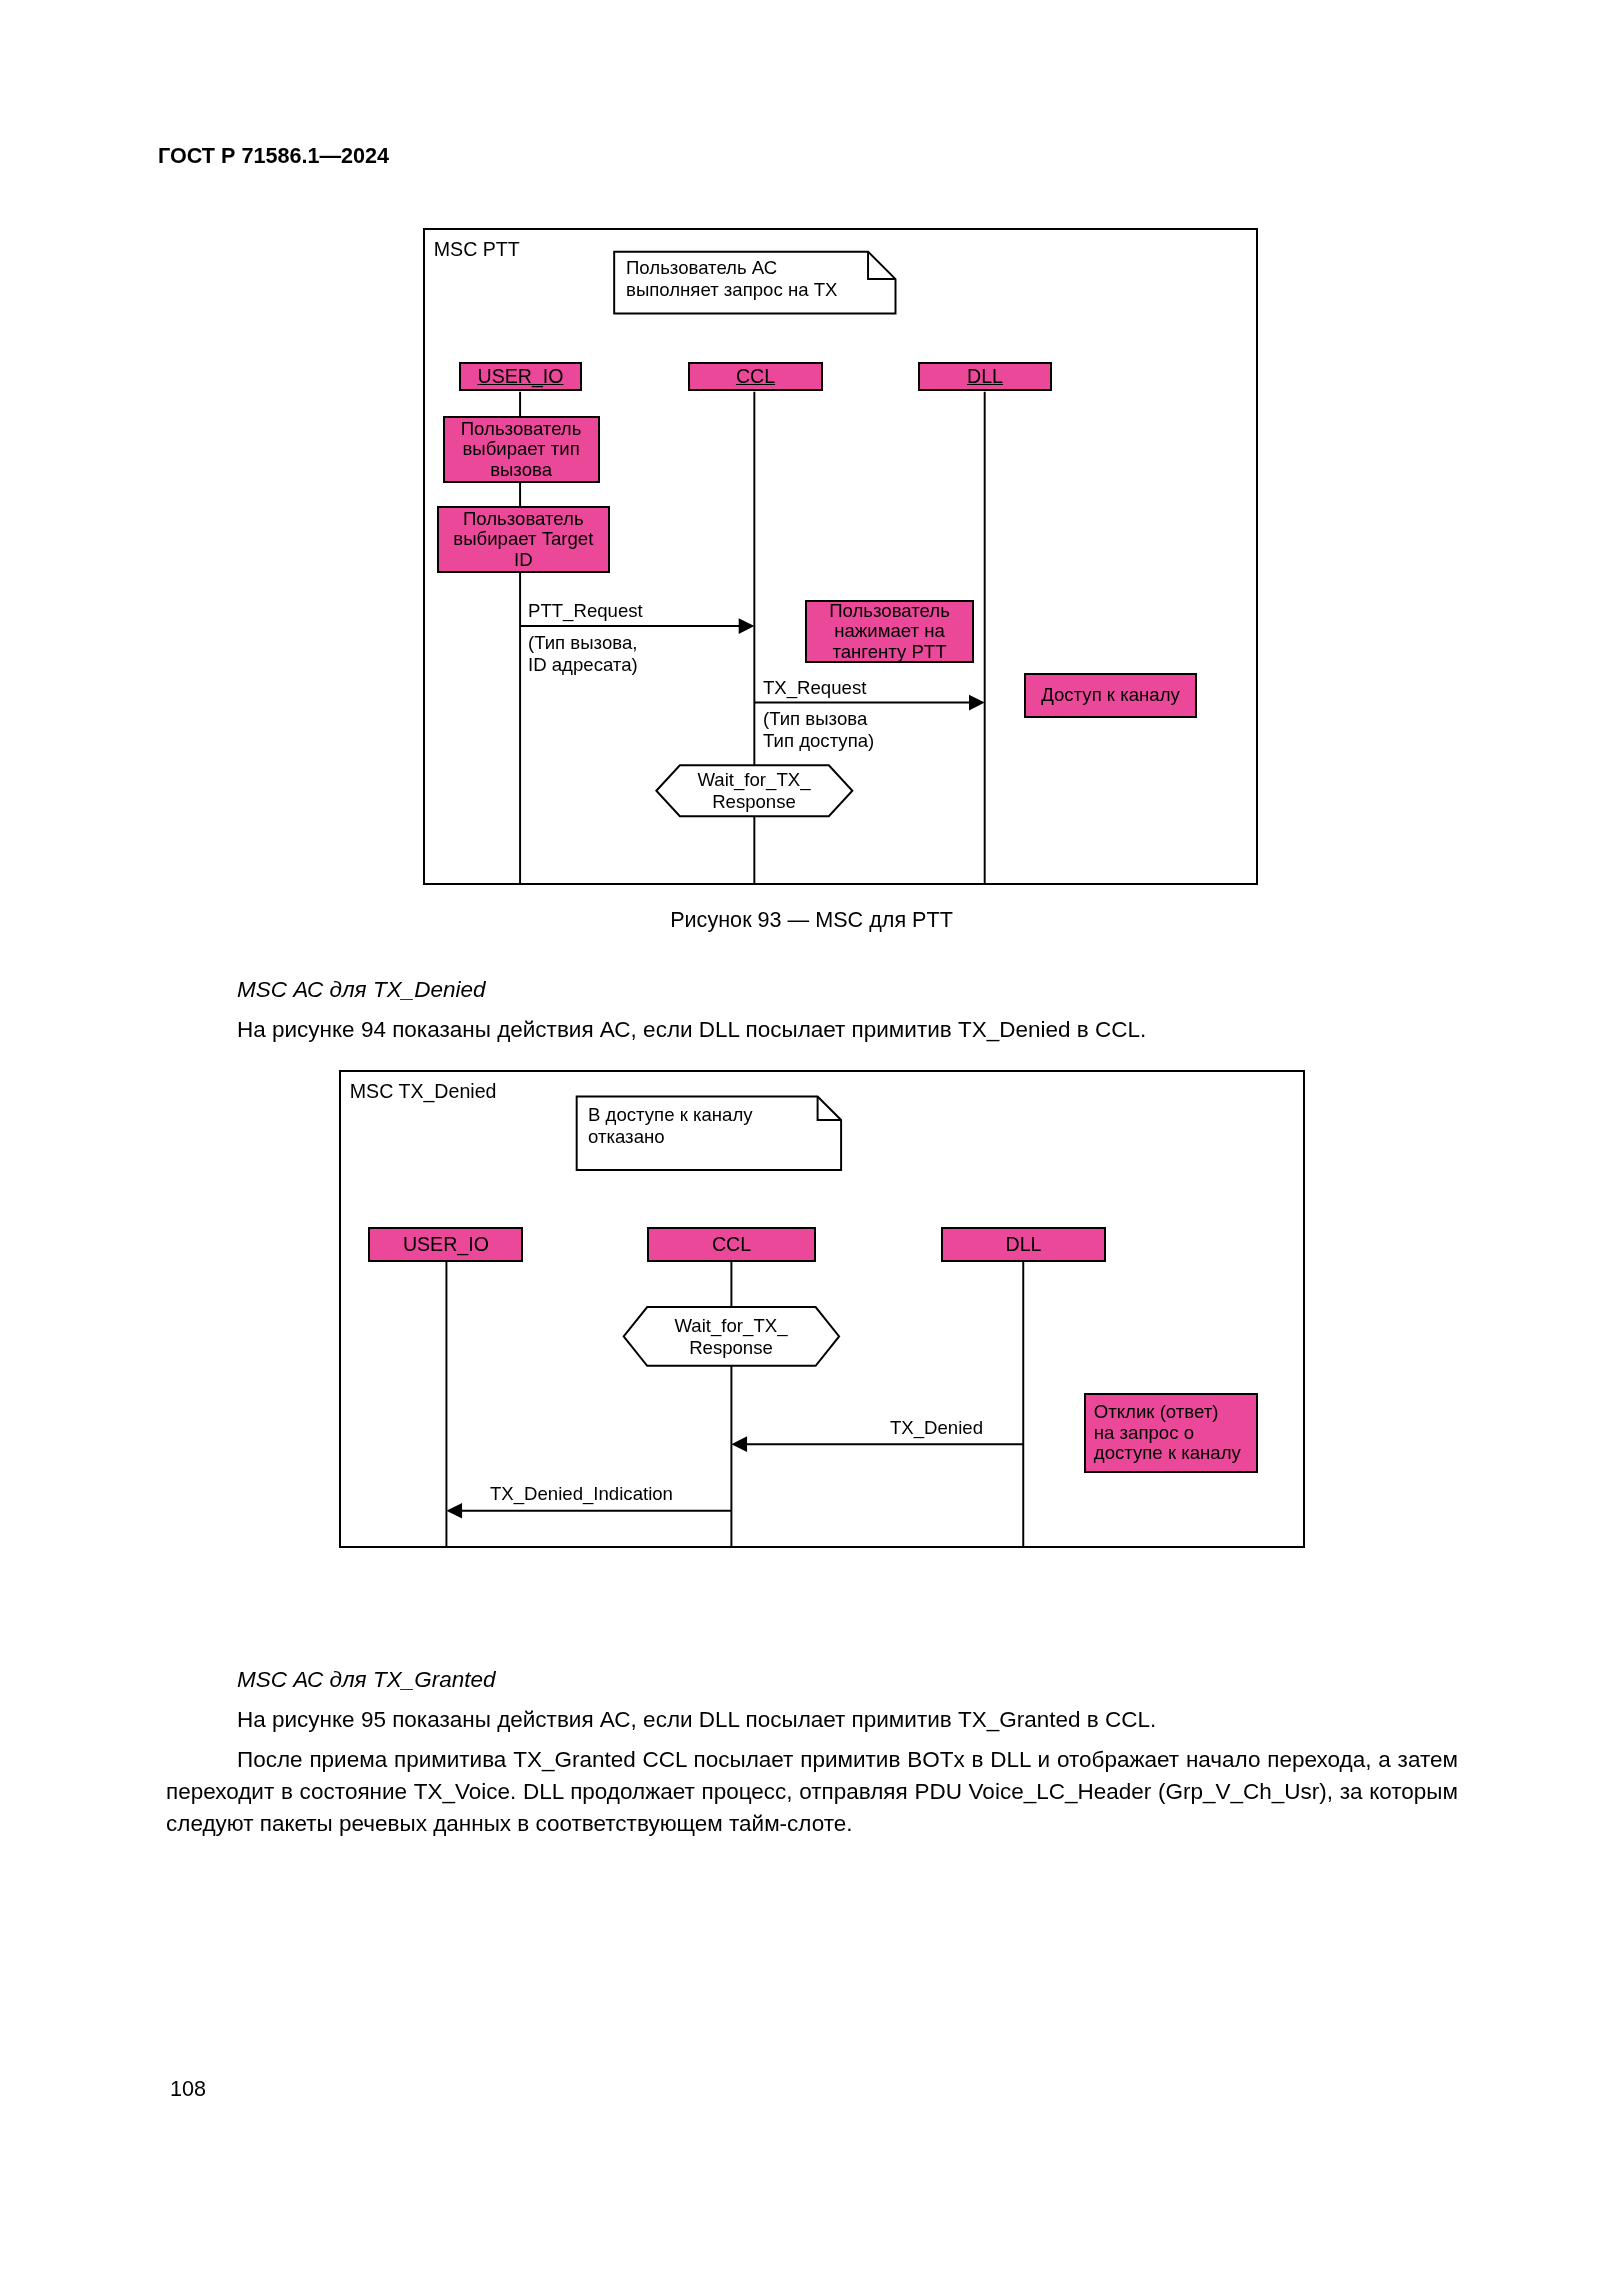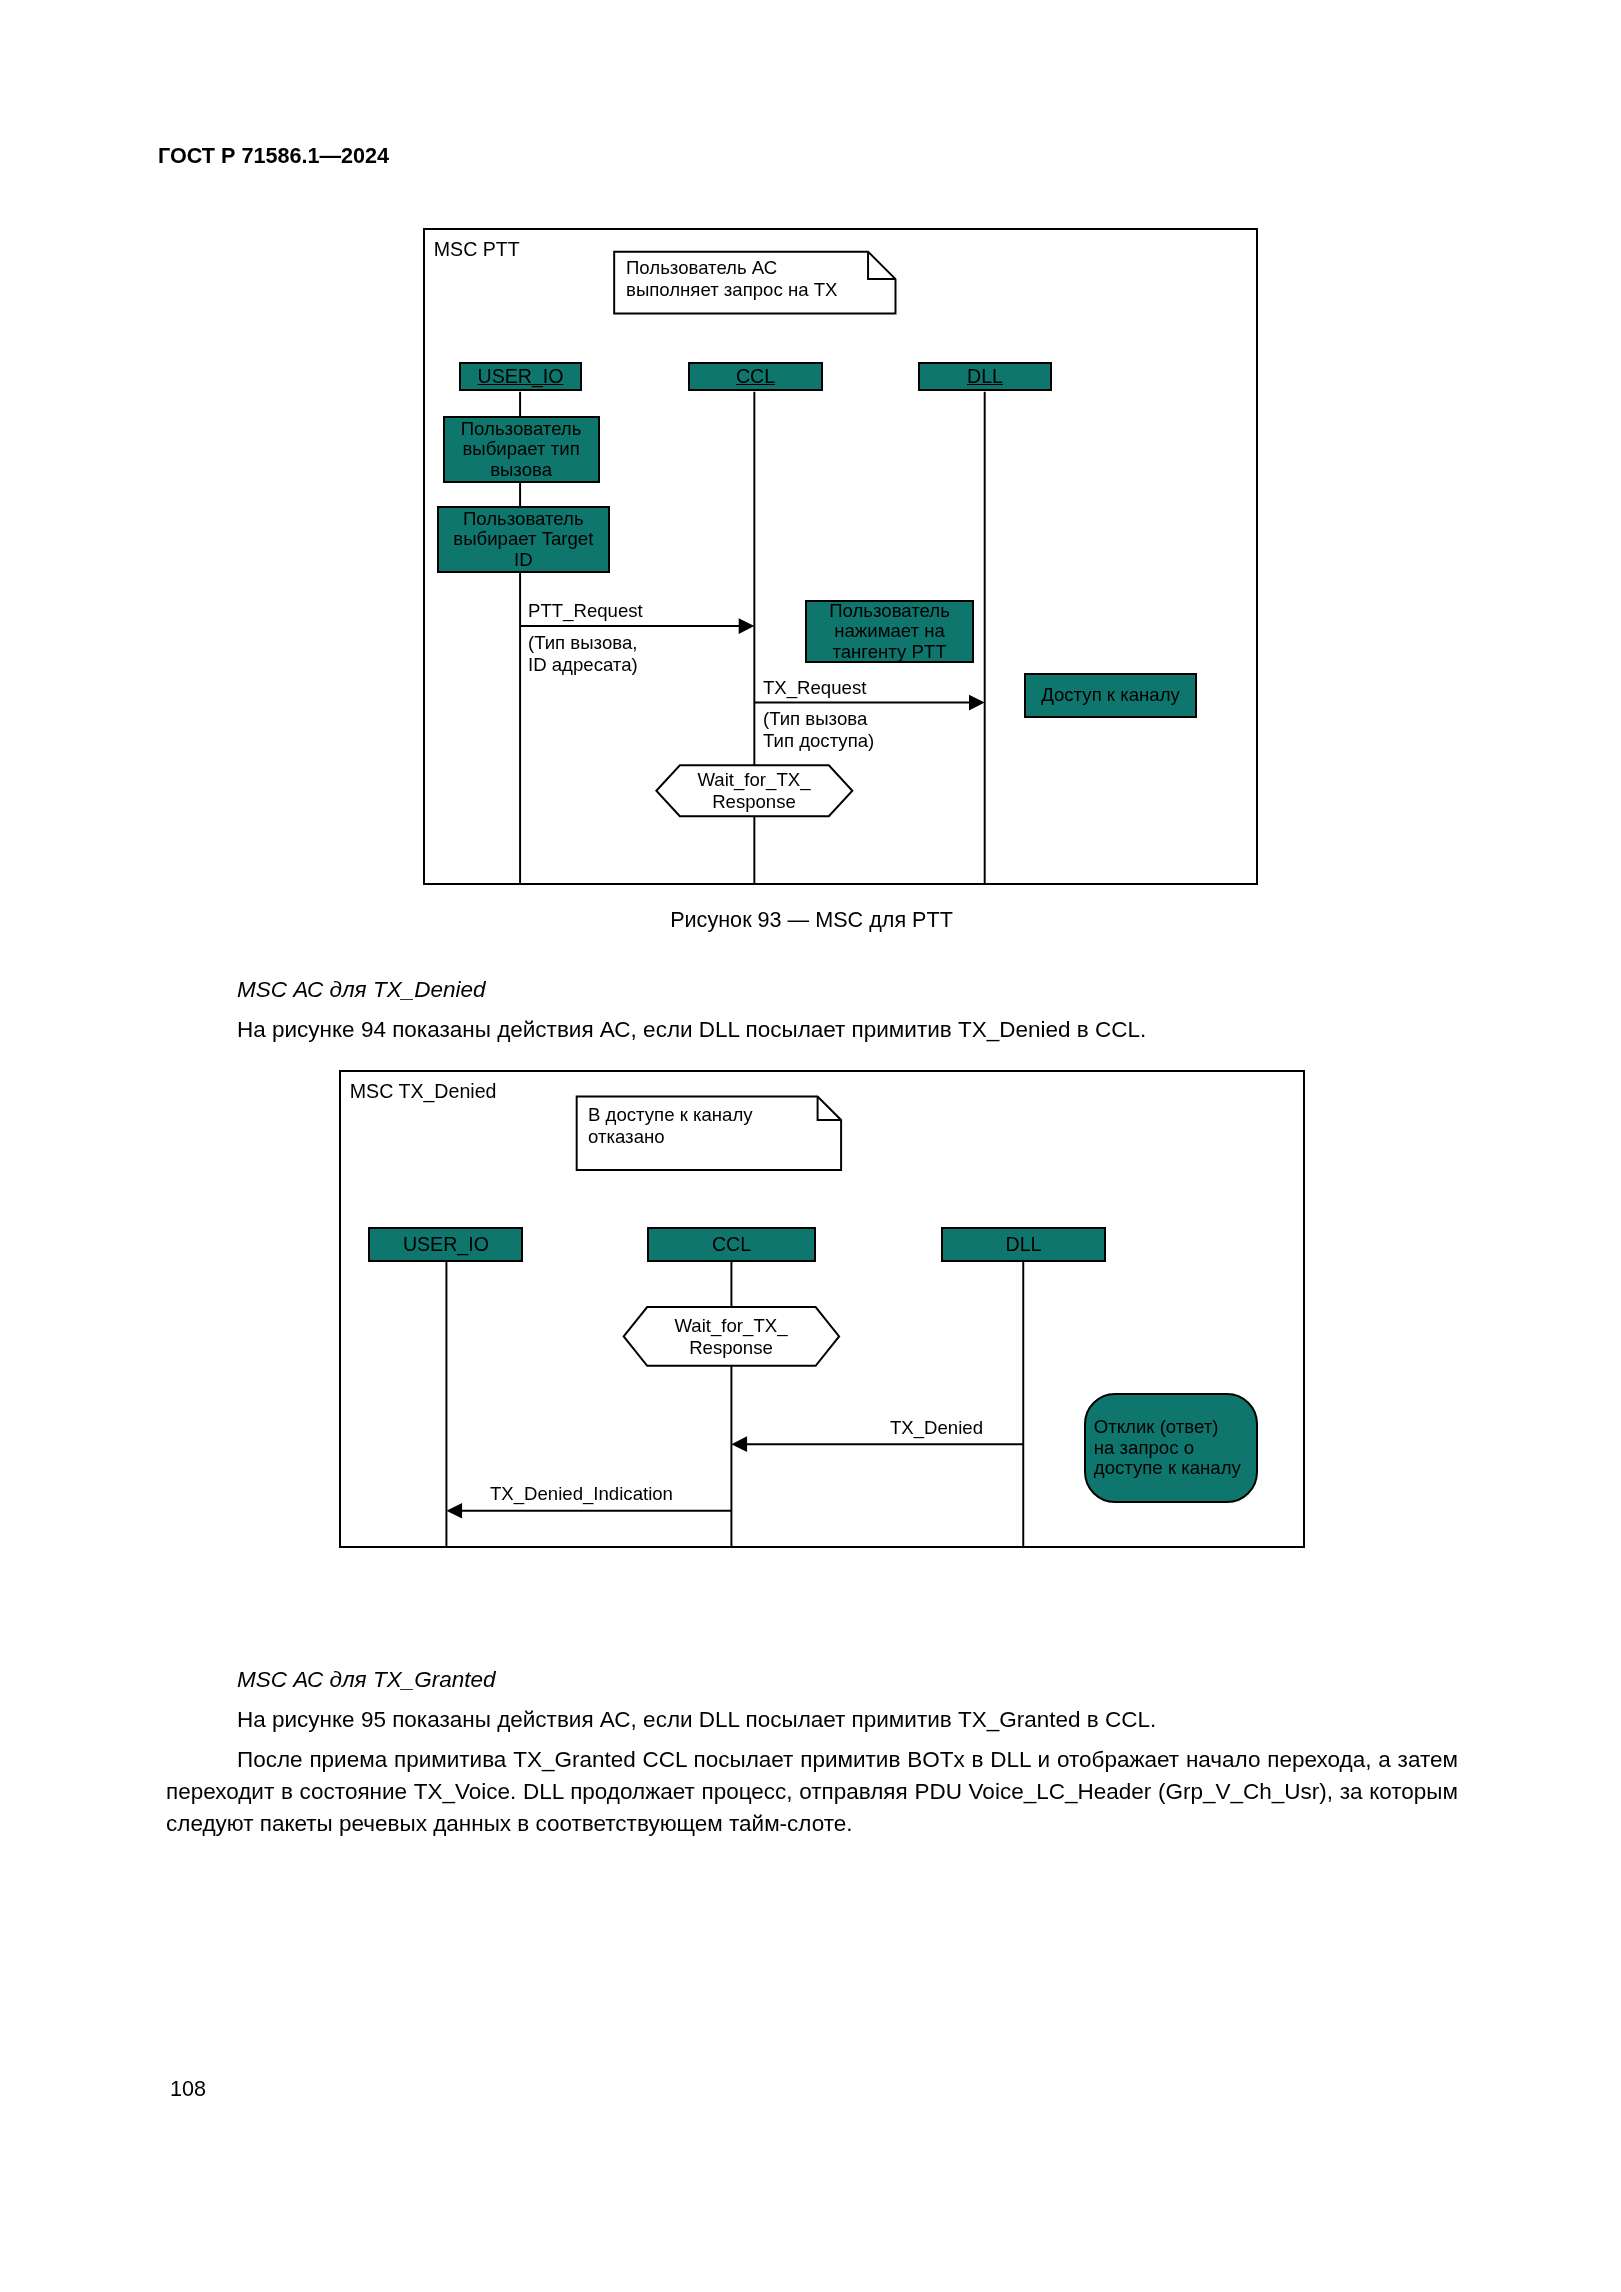--- a/index.html
+++ b/index.html
@@ -40,21 +40,21 @@
   .layer polygon.solid { stroke: none; fill: #000; }
   .dlabel {
     position: absolute;
     left: 8.8px;
     top: 7.8px;
     font-size: 19.6px;
   }
   .box {
     position: absolute;
     border: 2px solid #000;
-    background: #0f766e;
+    background: #ec4899;
     display: flex;
     align-items: center;
     justify-content: center;
     text-align: center;
     font-size: 18.6px;
     line-height: 20.6px;
     white-space: pre-line;
     box-sizing: border-box;
   }
   .box.left {
@@ -181,21 +181,21 @@
     <div class="txt" style="left:247px; top:32px; width:240px;">В доступе к каналу
 отказано</div>
 
     <div class="box head" style="left:27.4px;  top:155px; width:155px; height:35px;">USER_IO</div>
     <div class="box head" style="left:306px; top:155px; width:169px; height:35px;">CCL</div>
     <div class="box head" style="left:600px; top:155px; width:165px; height:35px;">DLL</div>
 
     <div class="txt center" style="left:282px; top:243px; width:216px;">Wait_for_TX_
 Response</div>
 
-    <div class="box left" style="left:743px; top:321px; width:174px; height:110px;border-radius:31px;">Отклик (ответ)
+    <div class="box left" style="left:743px; top:321px; width:174px; height:80px;">Отклик (ответ)
 на запрос о
 доступе к каналу</div>
 
     <div class="txt" style="left:549px; top:345px;">TX_Denied</div>
     <div class="txt" style="left:149px; top:411px;">TX_Denied_Indication</div>
   </div>
 
 
   <div class="textblock" style="top:1656px;">
     <p class="it">MSC АС для TX_Granted</p>

